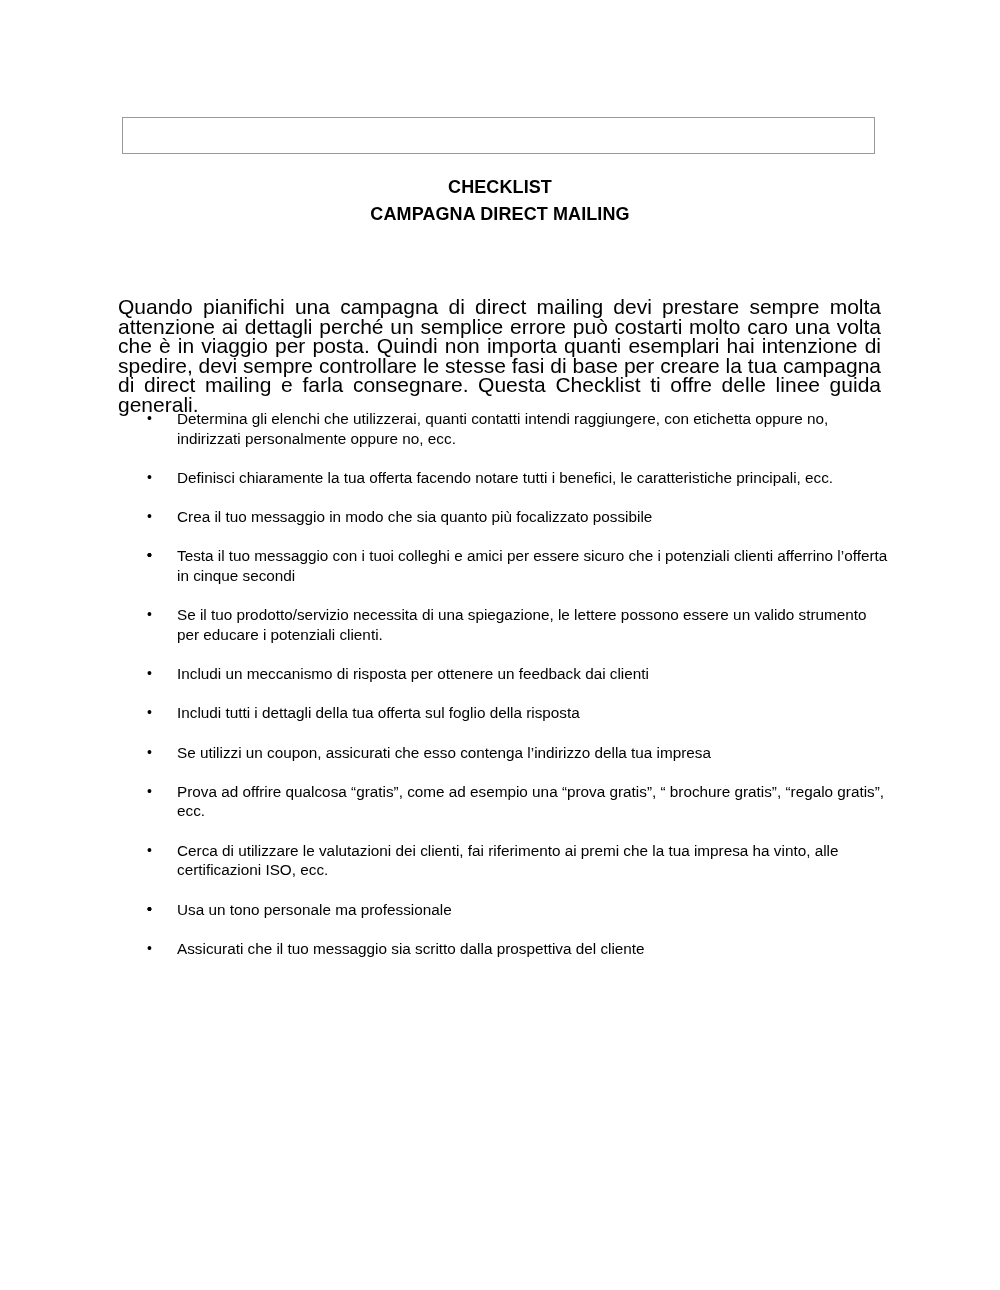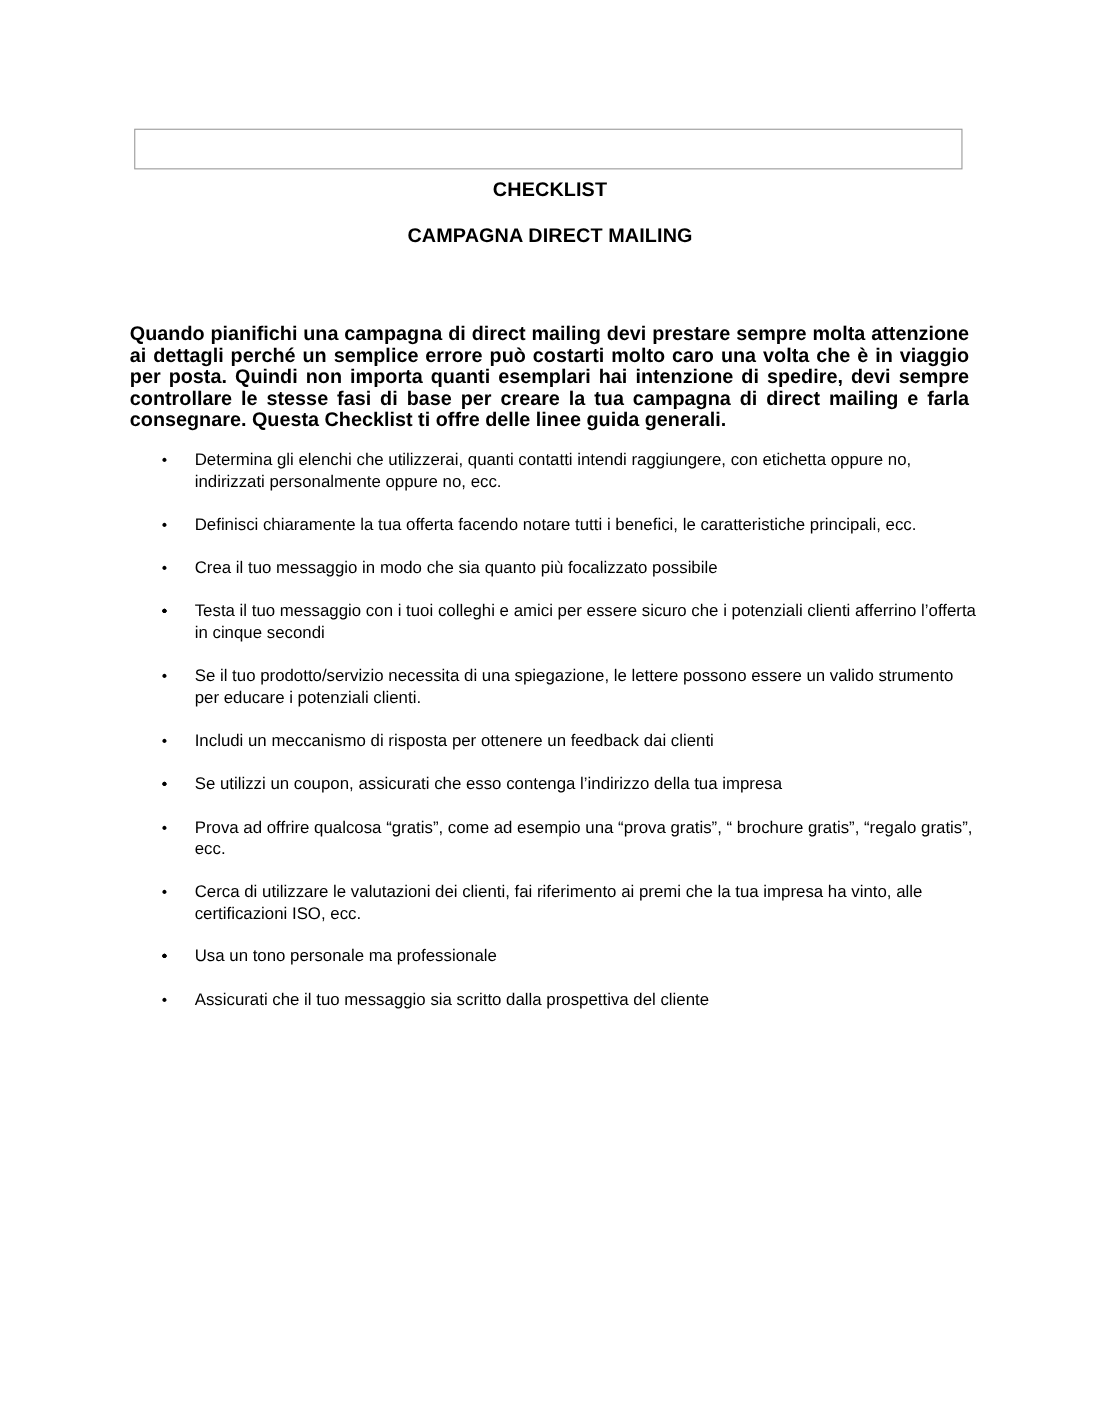--- a/index.html
+++ b/index.html
@@ -26,31 +26,30 @@
   }
   .title {
     position: absolute;
     left: 0;
     width: 1000px;
     text-align: center;
     font-weight: bold;
     font-size: 18px;
     letter-spacing: 0.1px;
   }
-  .title-1 { top: 162px; }
+  .title-1 { top: 177px; }
   .title-2 { top: 204px; }
   .intro {
     position: absolute;
     left: 118px;
     top: 276px;
     width: 763px;
-    font-size: 18px;
+    font-size: 21px;
     line-height: 19.5px;
     text-align: justify;
-    font-weight: bold;
   }
   .checklist {
     position: absolute;
     left: 0;
     top: 409px;
     width: 1000px;
     margin: 0;
     padding: 0;
     list-style: none;
   }
@@ -81,21 +80,21 @@
 
 <ul class="checklist">
   <li><span class="bullet">•</span><span>Determina gli elenchi che utilizzerai, quanti contatti intendi raggiungere, con etichetta oppure no, indirizzati personalmente oppure no, ecc.</span></li>
   <li><span class="bullet">•</span><span>Definisci chiaramente la tua offerta facendo notare tutti i benefici, le caratteristiche principali, ecc.</span></li>
   <li><span class="bullet">•</span><span>Crea il tuo messaggio in modo che sia quanto più focalizzato possibile</span></li>
   <li><span class="bullet">•</span></li>
   <li><span class="bullet">•</span></li>
   <li><span class="bullet">•</span><span>Testa il tuo  messaggio con i tuoi colleghi e amici per essere sicuro che i potenziali clienti afferrino l’offerta in cinque secondi</span></li>
   <li><span class="bullet">•</span><span>Se il tuo prodotto/servizio necessita di una spiegazione, le lettere possono essere un valido strumento per educare i potenziali clienti.</span></li>
   <li><span class="bullet">•</span><span>Includi un meccanismo di risposta per ottenere un feedback dai clienti</span></li>
-  <li><span class="bullet">•</span></li>
+  <li><span class="bullet">•</span><span>Includi tutti i dettagli della tua offerta sul foglio della risposta</span></li>
   <li><span class="bullet">•</span><span>Se utilizzi un coupon, assicurati che esso contenga l’indirizzo della tua impresa</span></li>
   <li><span class="bullet">•</span><span>Prova ad offrire qualcosa “gratis”, come ad esempio una “prova gratis”, “ brochure gratis”, “regalo gratis”, ecc.</span></li>
   <li><span class="bullet">•</span><span>Cerca di utilizzare le valutazioni dei clienti, fai riferimento ai premi che la tua impresa ha vinto, alle certificazioni ISO, ecc.</span></li>
   <li><span class="bullet">•</span></li>
   <li><span class="bullet">•</span></li>
   <li><span class="bullet">•</span><span>Usa un tono personale ma professionale</span></li>
   <li><span class="bullet">•</span><span>Assicurati che il tuo messaggio sia scritto dalla prospettiva del cliente</span></li>
 </ul>
 
 </body></html>

